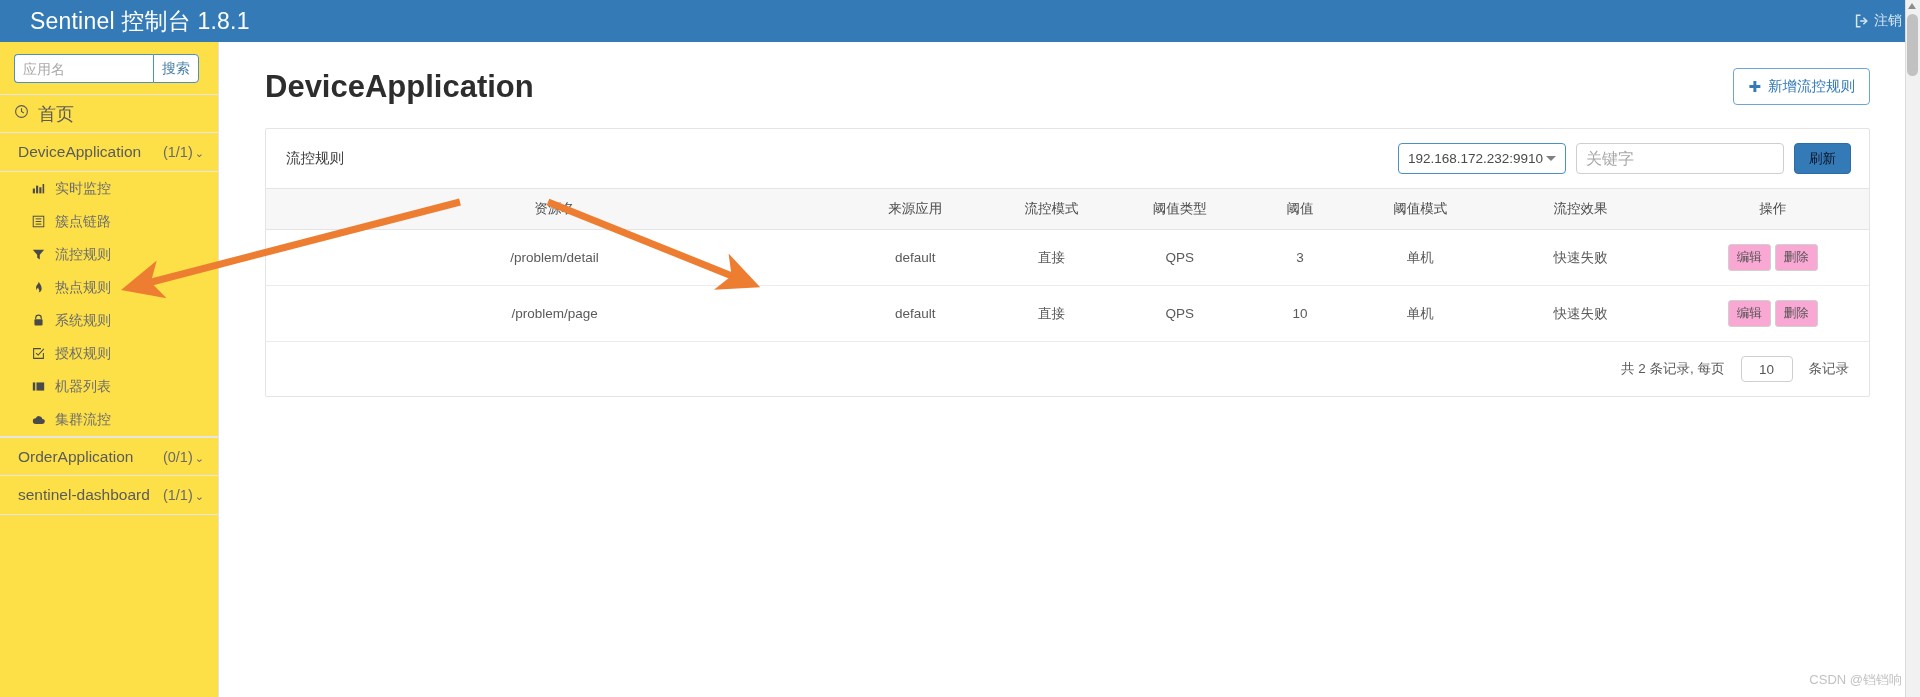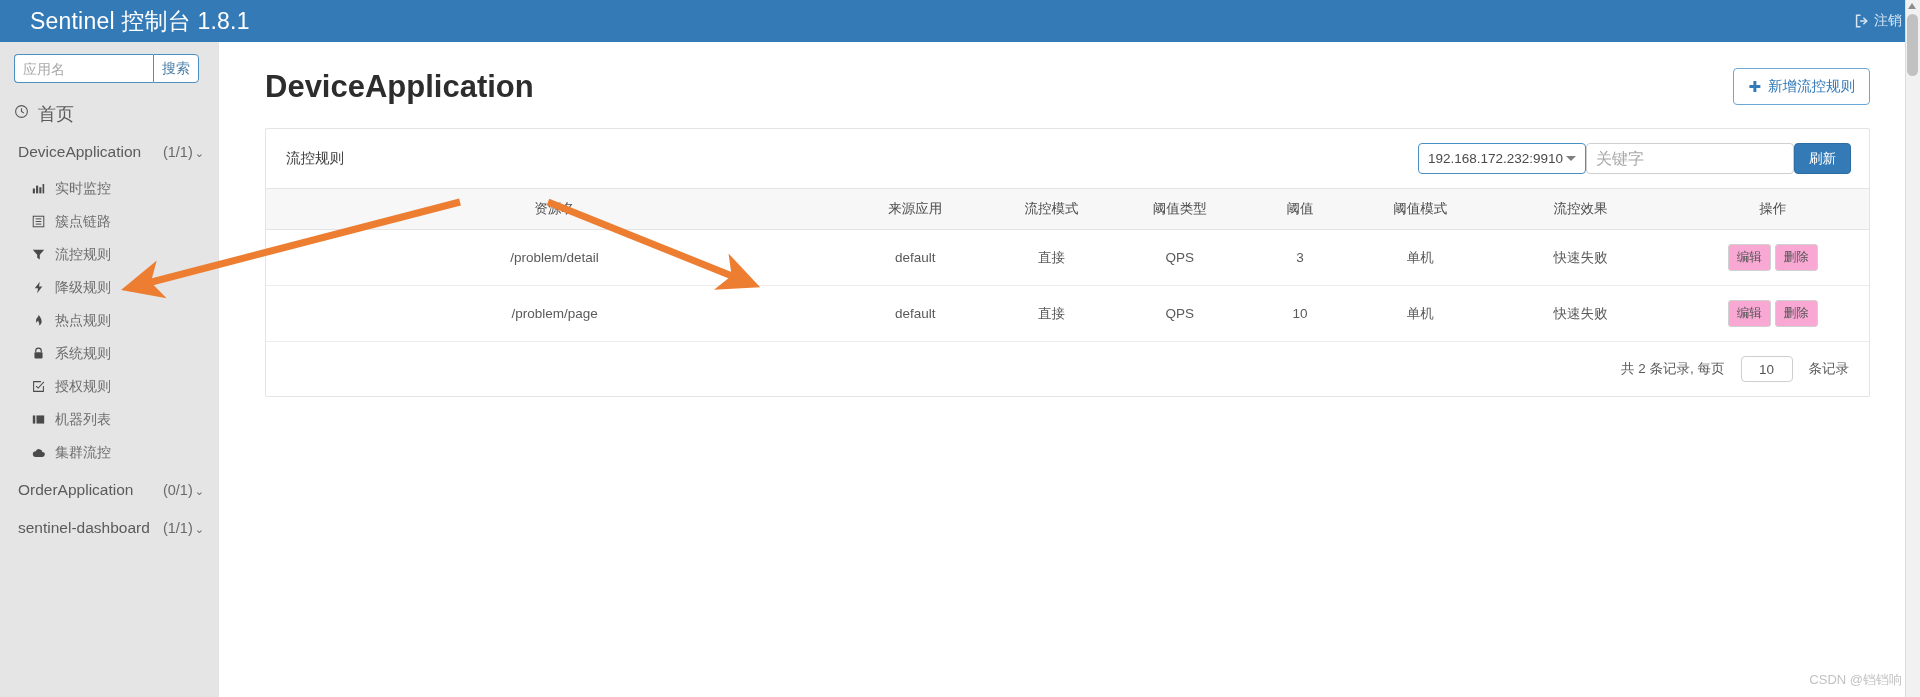--- a/index.html
+++ b/index.html
@@ -30,21 +30,21 @@
     display: flex; align-items: center; gap: 4px;
     color: #d8e6f2; font-size: 14px;
     padding-right: 18px; cursor: pointer;
   }
   .logout svg { display: block; }
 
   
   .sidebar {
     position: absolute; top: 42px; left: 0;
     width: 219px; height: 655px;
-    background: #e5e5e5;
+    background: #fde047;
     border-right: 1px solid #e2e2e2;
     overflow: hidden;
   }
   .search-row {
     display: flex; align-items: stretch;
     padding: 12px 12px 11px 14px;
   }
   .search-input {
     width: 139px; height: 29px;
     border: 1px solid #4a90c4;
@@ -126,21 +126,21 @@
     border: 1px solid #e4e4e4;
     border-radius: 2px;
     background: #fff;
   }
   .card-head {
     display: flex; align-items: center;
     justify-content: space-between;
     padding: 14px 18px 14px 20px;
   }
   .card-title { font-size: 14.5px; color: #3c3c3c; }
-  .tools { display: flex; align-items: flex-end; }
+  .tools { display: flex; align-items: flex-end; gap: 10px; }
   .select-box {
     position: relative;
     width: 168px; height: 31px;
     border: 1px solid #4a90c4; border-radius: 4px;
     display: flex; align-items: center;
     padding: 0 9px; font-size: 13.5px; color: #4a4a4a;
     background: #fff; cursor: pointer;
   }
   .select-box .caret {
     position: absolute; right: 9px;
@@ -152,21 +152,21 @@
   .kw-input {
     width: 208px; height: 31px;
     border: 1px solid #cfcfcf; border-radius: 4px;
     font-size: 16px; padding: 0 9px; color: #555;
     outline: none; font-family: inherit; background: #fff;
   }
   .kw-input::placeholder { color: #a8a8a8; }
   .refresh-btn {
     height: 31px; padding: 0 14px;
     background: #337ab7; border: 1px solid #2e6da4;
-    border-radius: 4px; color: #ffffff;
+    border-radius: 4px; color: #0f172a;
     font-size: 13.5px; cursor: pointer; font-family: inherit;
   }
 
   table { width: 100%; border-collapse: collapse; }
   thead th {
     background: #f7f7f7;
     border-top: 1px solid #e4e4e4;
     border-bottom: 1px solid #e4e4e4;
     font-weight: normal;
     color: #4d4d4d; font-size: 13.5px;
@@ -288,28 +288,20 @@
 
   <div class="sub-item">
     <span class="ico">
       <svg width="13" height="13" viewBox="0 0 16 16" fill="#4a4a4a">
         <path d="M1 2h14l-5.4 6.2V14L6.4 12V8.2z"></path>
       </svg>
     </span>
     <span>流控规则</span>
   </div>
 
-  <div class="sub-item">
-    <span class="ico">
-      <svg width="13" height="13" viewBox="0 0 16 16" fill="#4a4a4a">
-        <path d="M9.6 1 3.4 9h4L6.4 15l6.2-8.2h-4z"></path>
-      </svg>
-    </span>
-    <span>降级规则</span>
-  </div>
 
   <div class="sub-item">
     <span class="ico">
       <svg width="13" height="13" viewBox="0 0 16 16" fill="#4a4a4a">
         <path d="M8.2 1C8.2 4 5 4.6 5 8.4c0 1.2.4 2.2 1.1 2.9-.2-1.6.7-2.6 1.6-3.3-.2 2 1.3 2.6 1.3 4.1 0 .9-.4 1.6-1 2.1 2.3-.5 3.9-2.3 3.9-4.7C11.9 5.4 9.6 3.6 8.2 1z"></path>
       </svg>
     </span>
     <span>热点规则</span>
   </div>
 

